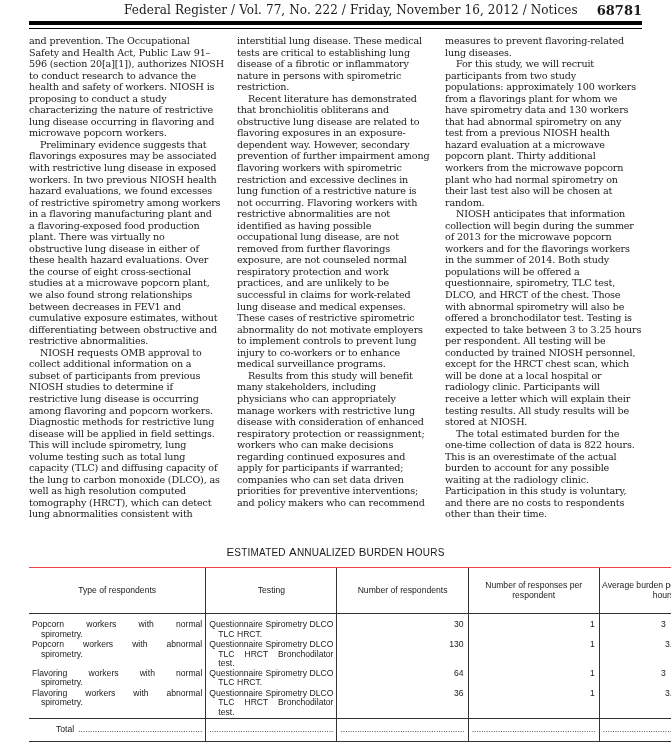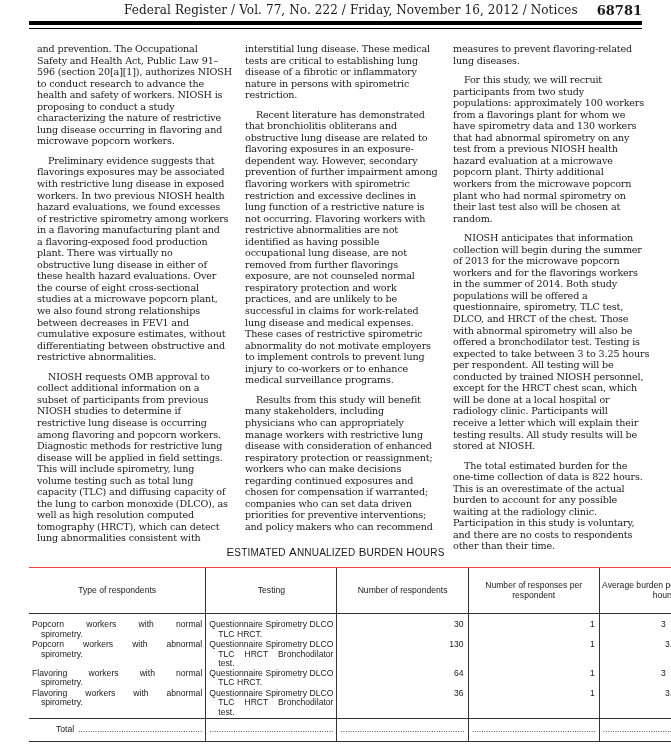--- a/index.html
+++ b/index.html
@@ -4,21 +4,21 @@
 <style>
   html, body { margin:0; padding:0; background:#ffffff; }
   body { width:671px; height:746px; position:relative; overflow:hidden; color:#1a1a1a; }
   .page { position:absolute; left:29px; top:0; width:613px; height:610px; }
   .header { position:absolute; left:0; top:3px; width:613px; height:16px; font-family:"DejaVu Serif", serif; font-size:12px; }
   .header .title { position:absolute; left:95px; top:0; letter-spacing:0.1px; }
   .header .pageno { position:absolute; right:0; top:0; font-weight:bold; font-size:13px; }
   .rule-thick { position:absolute; left:0; top:21px; width:613px; height:4px; background:#000; }
   .rule-thin { position:absolute; left:0; top:28px; width:613px; height:1px; background:#000; }
   .col { position:absolute; top:35px; font-family:"DejaVu Serif", serif; font-size:9.6px; line-height:11.55px; letter-spacing:-0.15px; }
-  .col p { margin:8px; text-indent:0; }
+  .col p { margin:0; text-indent:0; }
   .col1 { left:0; width:196px; }
   .col2 { left:208px; width:196px; }
   .col3 { left:416px; width:197px; }
   .col p span.line { display:block; white-space:nowrap; }
   .col p span.line.first { padding-left:11px; }
   .caption { position:absolute; left:0; width:613px; top:546px; text-align:center; font-family:"Liberation Sans", sans-serif; font-size:11px; letter-spacing:0.2px; }
   .caption .big { font-size:11.5px; }
   .caption .small { font-size:10px; }
   table.burden { position:absolute; left:0; top:567px; width:613px; border-collapse:collapse; font-family:"Liberation Sans", sans-serif; font-size:8.6px; line-height:9.6px; }
   table.burden th { font-weight:normal; text-align:center; vertical-align:middle; border-top:1px solid #ef4444; border-bottom:1px solid #333; border-left:1px solid #333; height:45px; padding:0 2px; }
@@ -135,21 +135,21 @@
       </p>
       <p>
         <span class="line first">Results from this study will benefit</span>
         <span class="line">many stakeholders, including</span>
         <span class="line">physicians who can appropriately</span>
         <span class="line">manage workers with restrictive lung</span>
         <span class="line">disease with consideration of enhanced</span>
         <span class="line">respiratory protection or reassignment;</span>
         <span class="line">workers who can make decisions</span>
         <span class="line">regarding continued exposures and</span>
-        <span class="line">chosen for compensation if warranted;</span>
+        <span class="line">apply for participants if warranted;</span>
         <span class="line">companies who can set data driven</span>
         <span class="line">priorities for preventive interventions;</span>
         <span class="line">and policy makers who can recommend</span>
       </p>
     </div>
   <div class="col col3">
       <p>
         <span class="line">measures to prevent flavoring-related</span>
         <span class="line">lung diseases.</span>
       </p>

